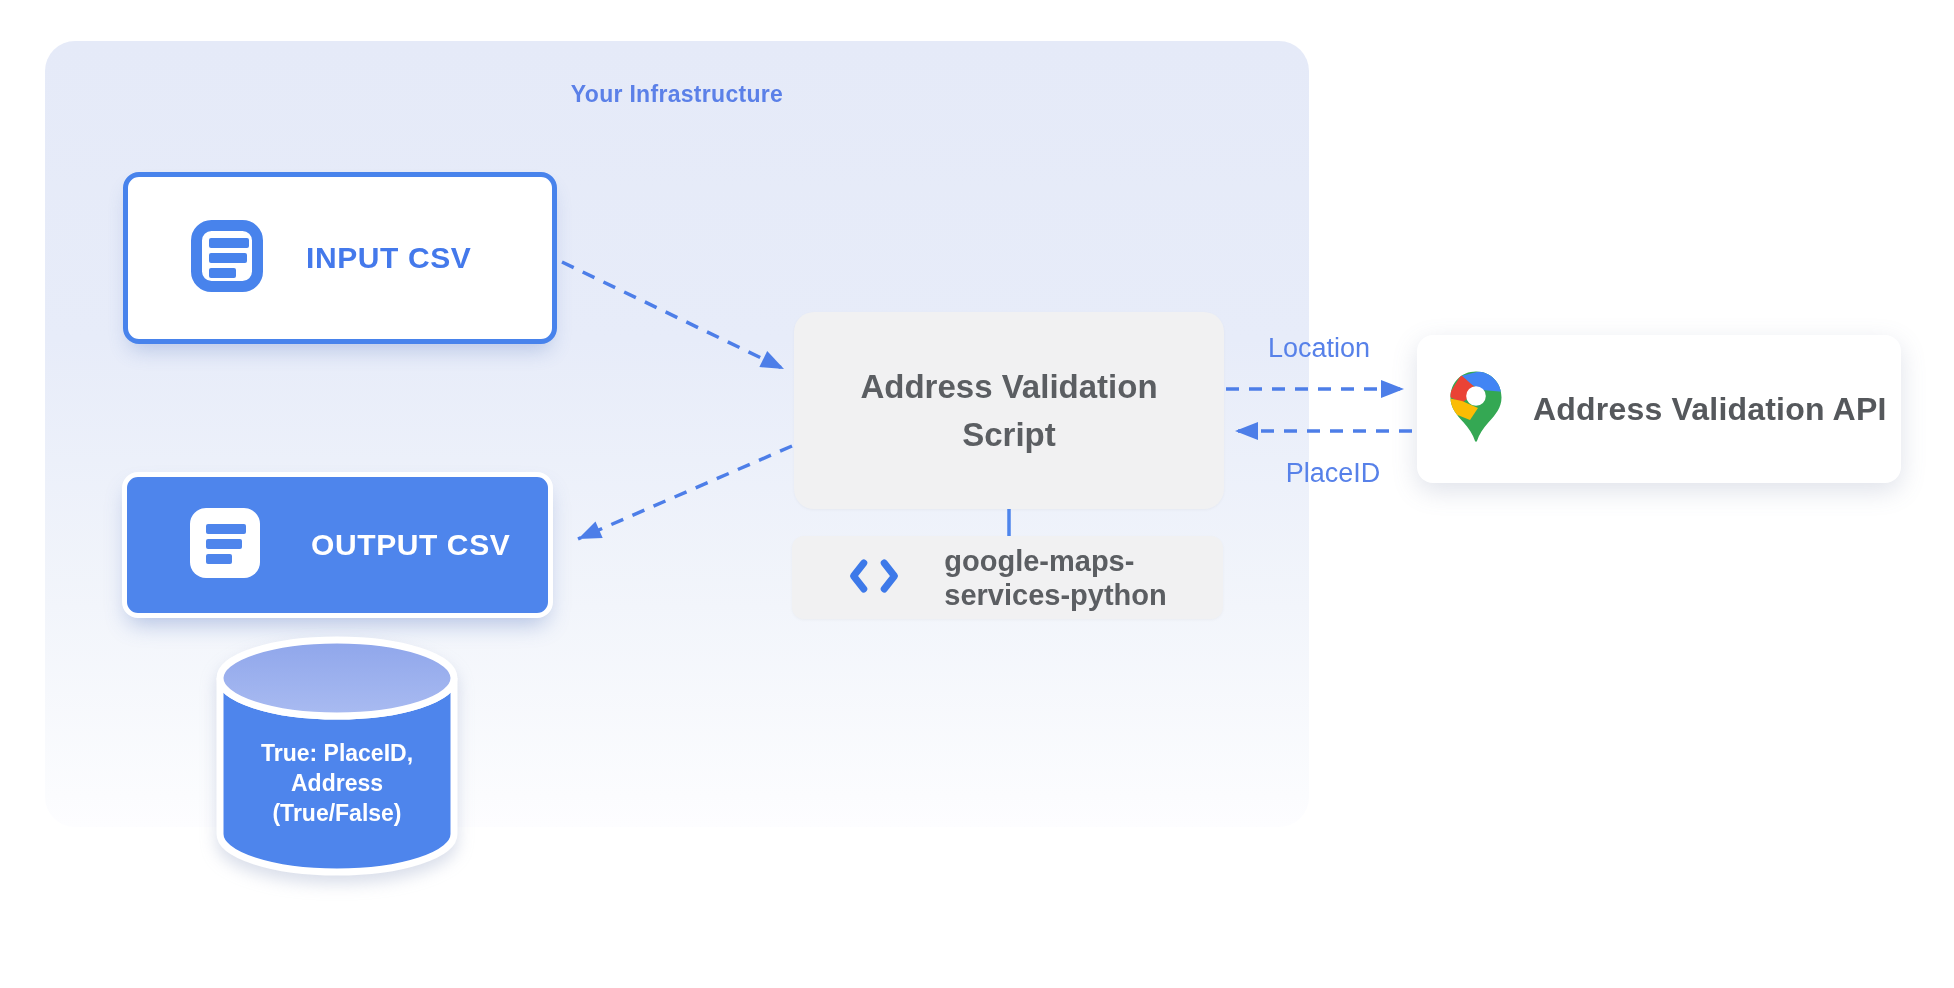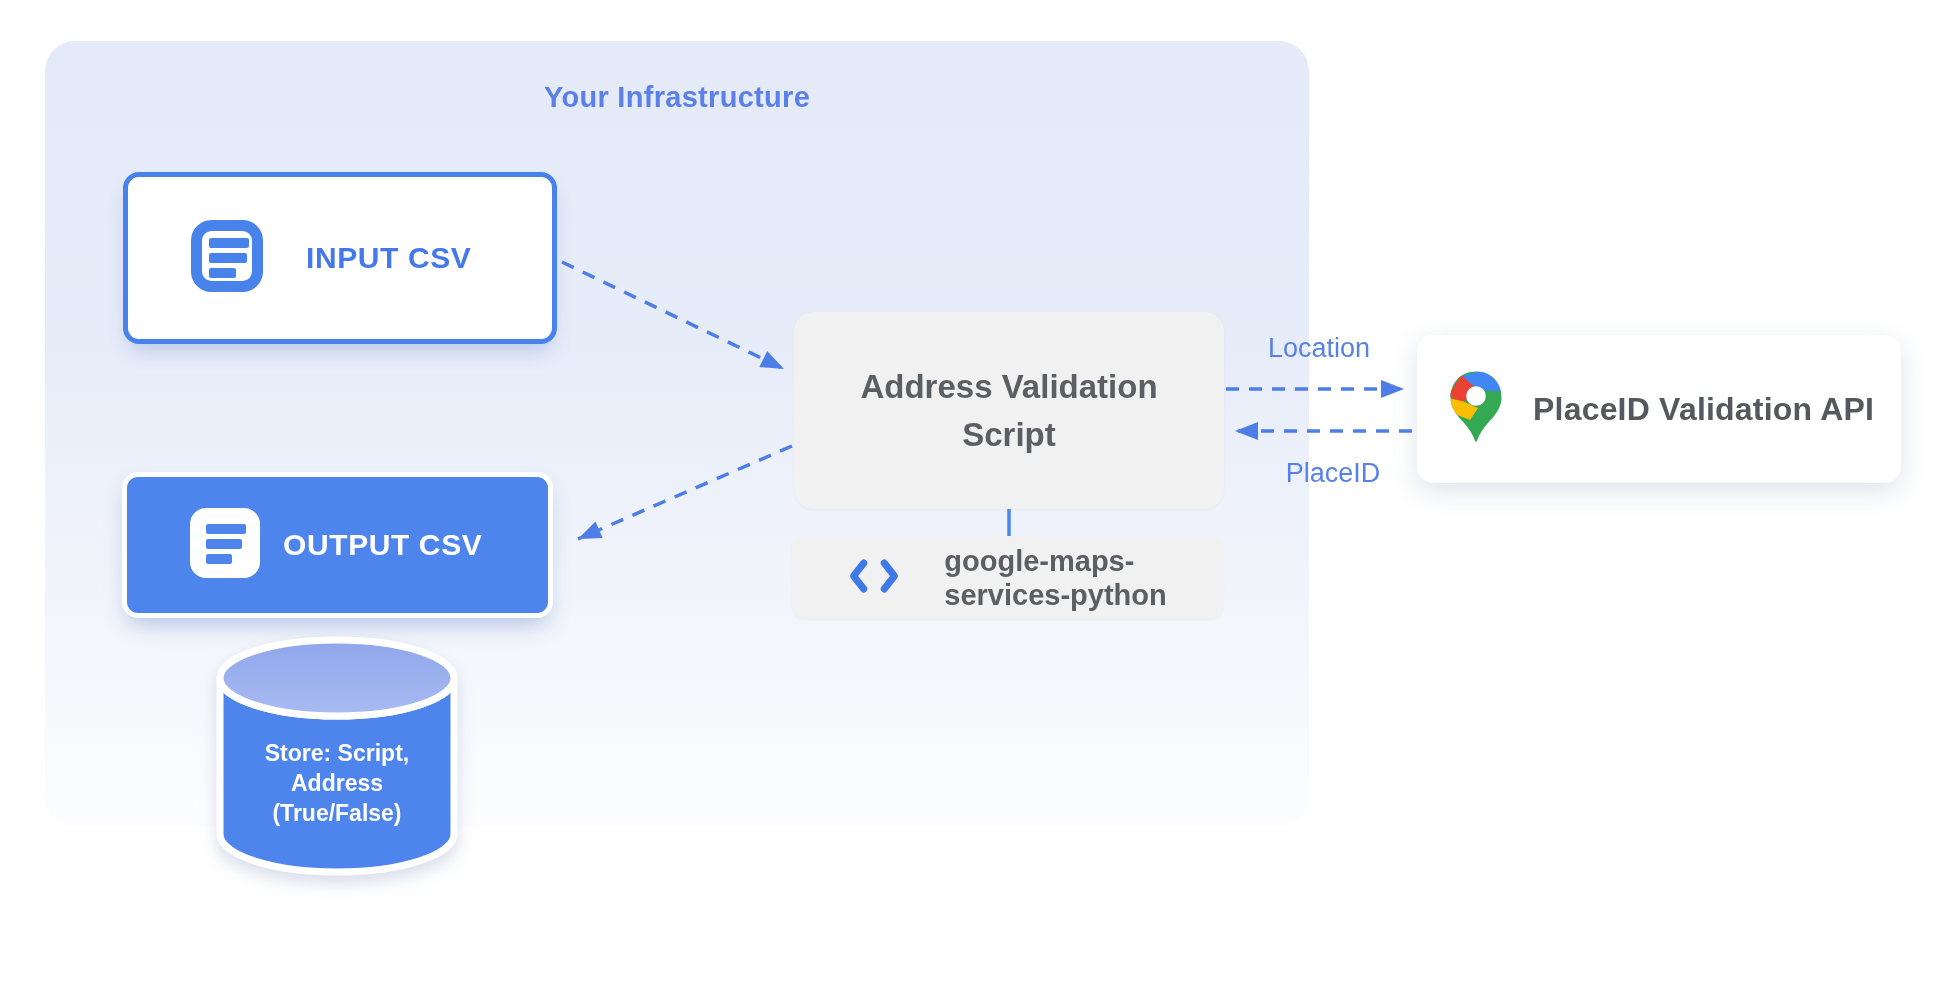--- a/index.html
+++ b/index.html
@@ -7,40 +7,40 @@
   .canvas{position:relative;width:1954px;height:988px;background:#ffffff;overflow:hidden;}
 
   
   .infra-panel{
     position:absolute;left:45px;top:41px;width:1264px;height:786px;
     border-radius:30px;
     background:linear-gradient(180deg,#E5EAF8 0%,#E7ECF9 38%,#F2F5FB 72%,#FBFCFE 96%,#FDFDFF 100%);
   }
   .infra-title{
     position:absolute;left:0;right:0;top:40px;text-align:center;
-    font-size:29px;font-weight:bold;color:#5B80E8;letter-spacing:0.3px;
+    font-size:23px;font-weight:bold;color:#5B80E8;letter-spacing:0.3px;
   }
 
   .node{position:absolute;box-sizing:border-box;display:flex;align-items:center;}
 
   
   .node-input{
     left:123px;top:172px;width:434px;height:172px;
     background:#ffffff;border:5px solid #4883EC;border-radius:16px;
     box-shadow:0 12px 20px -6px rgba(76,111,189,0.30);
     padding-left:62px;gap:42px;
   }
   .node-input .label{font-size:30px;font-weight:bold;color:#4479EB;letter-spacing:0.6px;}
 
   
   .node-output{
     left:122px;top:472px;width:431px;height:146px;
     background:#4E85EC;border:5px solid #ffffff;border-radius:16px;
     box-shadow:0 12px 22px -6px rgba(76,111,189,0.38);
-    padding-left:62px;gap:22px;
+    padding-left:62px;gap:50px;
   }
   .node-output .label{font-size:30px;font-weight:bold;color:#ffffff;letter-spacing:0.6px;}
 
   
   .cylinder-wrap{position:absolute;left:213px;top:634px;width:248px;height:248px;}
   .cylinder-wrap svg{filter:drop-shadow(0 8px 8px rgba(130,145,185,0.30));}
   .cylinder-text{
     position:absolute;left:213px;top:738px;width:248px;text-align:center;
     color:#ffffff;font-size:23px;font-weight:bold;line-height:30px;
   }
@@ -125,21 +125,21 @@
         <linearGradient id="cylTop" x1="0" y1="0" x2="0" y2="1">
           <stop offset="0" stop-color="#8FA6EB"></stop>
           <stop offset="1" stop-color="#A9BBF1"></stop>
         </linearGradient>
       </defs>
       <path d="M7,44 L7,200 A117,38 0 0 0 241,200 L241,44 A117,38 0 0 1 7,44 Z" fill="#4E85EC" stroke="#ffffff" stroke-width="7"></path>
       <ellipse cx="124" cy="44" rx="117" ry="38" fill="url(#cylTop)" stroke="#ffffff" stroke-width="7"></ellipse>
     </svg>
   </div>
   <div class="cylinder-text">
-    <span class="block-line">Store: Script,</span>
+    <span class="block-line">True: PlaceID,</span>
     <span class="block-line">Address</span>
     <span class="block-line">(True/False)</span>
   </div>
 
   <div class="node node-script">
     <div class="lines">
       <span class="block-line">Address Validation</span>
       <span class="block-line">Script</span>
     </div>
   </div>
@@ -167,21 +167,21 @@
         </defs>
         <g clip-path="url(#pinClip)">
           <rect x="0" y="0" width="56" height="74" fill="#34A853"></rect>
           <polygon points="13,6 52,-4 58,22 34,20 20,13" fill="#4285F4"></polygon>
           <polygon points="0,26 13,5 30,20 14,33" fill="#EA4335"></polygon>
           <polygon points="0,28 14,31 30,38 22,50 2,42" fill="#FBBC04"></polygon>
           <circle cx="28" cy="26" r="9.8" fill="#ffffff"></circle>
         </g>
       </svg>
     </span>
-    <span class="label">PlaceID Validation API</span>
+    <span class="label">Address Validation API</span>
   </div>
 
   <div class="flow-label location">Location</div>
   <div class="flow-label placeid">PlaceID</div>
 
   <svg class="flow-overlay" viewBox="0 0 1954 988">
     <defs>
       <marker id="arrowHead" markerUnits="userSpaceOnUse" markerWidth="30" markerHeight="26" refX="25" refY="12" orient="auto">
         <path d="M2,3 L25,12 L2,21 Z" fill="#4D7EE8"></path>
       </marker>

